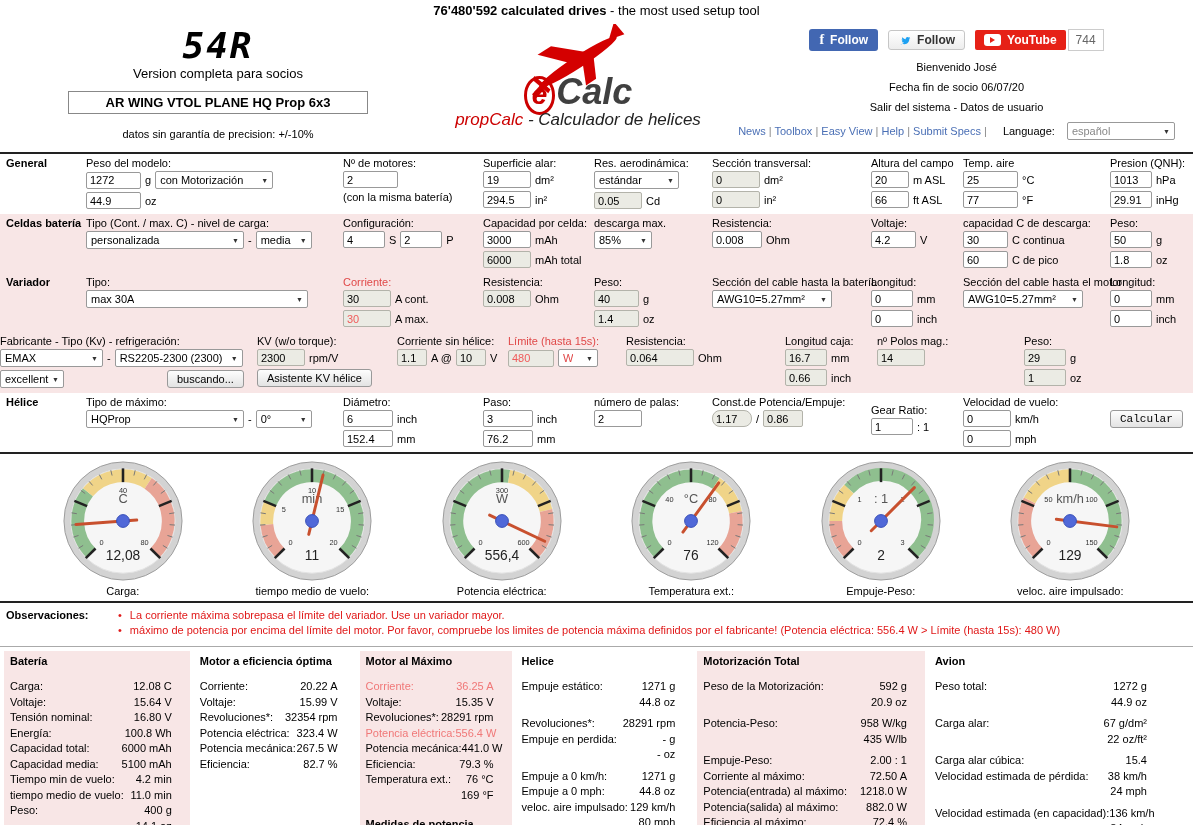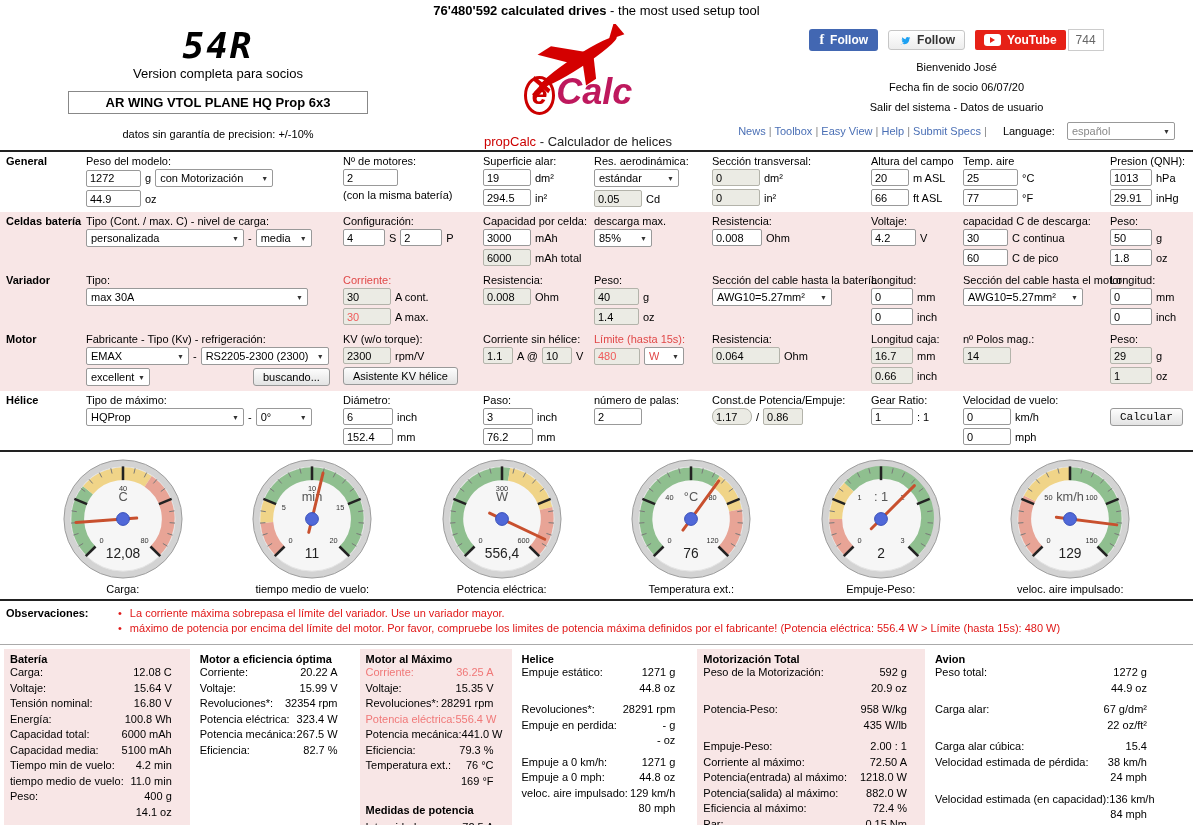--- a/index.html
+++ b/index.html
@@ -4,35 +4,35 @@
 <style>
   * { box-sizing: border-box; }
   body { margin:0; width:1193px; background:#fff; color:#000;
          font-family:"Liberation Sans","DejaVu Sans",sans-serif; font-size:11px; }
   .topbar { text-align:center; font-size:13px; padding:3px 16px 4px; }
   .tb-bold { font-weight:bold; }
   .hr2 { border-top:2px solid #222; }
   .hr1 { border-top:1px solid #aaa; }
 
   
-  .header { display:flex; padding:2px 8px 1px; }
+  .header { display:flex; padding:2px 8px 12px; }
   .header-left { width:420px; text-align:center; padding-top:4px; }
   .logo54 { font-family:"DejaVu Sans Mono",monospace; font-size:36px; font-weight:bold;
             font-style:italic; letter-spacing:2px; line-height:1; }
   .version-text { font-size:13px; margin-top:2px; }
   .project-input { width:300px; height:23px; margin-top:10px; text-align:center;
                    font-weight:bold; font-size:13px; border:1px solid #888;
                    font-family:inherit; }
   .disclaimer { margin-top:14px; }
   .header-center { width:300px; text-align:center; position:relative; }
   .plane-svg { display:block; margin:0 auto; }
   .ecalc-word { margin-top:-26px; font-size:36px; font-weight:bold; font-style:italic; line-height:1; }
   .logo-e { color:#cc0000; border:3px solid #cc0000; border-radius:50%; padding:0 5px 2px 5px; font-size:28px; }
-  .logo-calc { color:#be185d; margin-left:1px; }
-  .subtitle { margin-top:24px; font-size:13px; }
+  .logo-calc { color:#404040; margin-left:1px; }
+  .subtitle { margin-top:0; font-size:17px; font-style:italic; }
   .sub-prop { color:#cc0000; }
   .sub-rest { color:#222; }
   .header-right { flex:1; text-align:center; padding-top:4px; }
   .social-row { display:flex; justify-content:center; gap:10px; align-items:center; height:24px; }
   .fb-btn { background:#4267b2; color:#fff; font-weight:bold; font-size:12px; border-radius:3px;
             padding:3px 10px; display:inline-flex; align-items:center; gap:6px; cursor:pointer; }
   .fb-f { font-family:"Liberation Serif",serif; font-size:14px; font-weight:bold; }
   .tw-btn { background:linear-gradient(#fff,#ededed); border:1px solid #c6c6c6; border-radius:3px;
             color:#333; font-weight:bold; font-size:12px; padding:2px 9px;
             display:inline-flex; align-items:center; gap:5px; cursor:pointer; }
@@ -82,21 +82,21 @@
   
   .obs { display:flex; padding:6px 0 7px; }
   .obs-label { width:118px; padding-left:6px; font-weight:bold; }
   .obs-items { color:#e01818; }
   .obs-item { margin-bottom:3px; display:flex; gap:8px; }
 
   
   .results { display:flex; padding:4px 4px 2px; align-items:flex-start; }
   .rcol { padding:4px 6px 10px; margin-right:4px; }
   .rcol.pink { background:#f8e6e6; }
-  .rtitle { font-weight:bold; margin-bottom:0; }
+  .rtitle { font-weight:bold; margin-bottom:12px; }
   .rrow { display:flex; line-height:15.5px; }
   .rrow .rl { flex:1; white-space:nowrap; }
   .rrow .rv { text-align:right; white-space:nowrap; padding-right:12px; }
   .rcol:last-child .rrow .rv { padding-right:32px; }
   .rrow.red { color:#f07878; }
   .rrow.gap { margin-top:6px; }
   .rsub { font-weight:bold; margin-top:15px; margin-bottom:4px; }
 </style>
 </head>
 <body>
@@ -415,21 +415,20 @@
           <input class="tin" value="0" style="width: 42px;">
           <span class="unit">mm</span>
         </div>
         <div class="fline">
           <input class="tin" value="0" style="width: 42px;">
           <span class="unit">inch</span>
         </div>
       </div>
     </div>
     <div class="form-row pink">
-      <div class="row-label">Motor</div>
       <div class="fgroup" style="width: 257px;">
         <div class="flabel">Fabricante - Tipo (Kv) - refrigeración:</div>
         <div class="fline">
           <span class="sel" style="width: 103px;">
             <span class="sel-text">EMAX</span>
             <span class="sel-arr">▼</span>
           </span>
           <span class="unit">-</span>
           <span class="sel" style="width: 128px;">
             <span class="sel-text">RS2205-2300 (2300)</span>
@@ -555,21 +554,21 @@
         </div>
       </div>
       <div class="fgroup" style="width: 159px;">
         <div class="flabel">Const.de Potencia/Empuje:</div>
         <div class="fline">
           <input class="tin dis" readonly="" value="1.17" style="width: 40px; border-radius: 8px;">
           <span class="unit">/</span>
           <input class="tin dis" readonly="" value="0.86" style="width: 40px;">
         </div>
       </div>
-      <div class="fgroup" style="width: 92px;">
+      <div class="fgroup" style="width: 92px; margin-top: 8px;">
         <div class="flabel">Gear Ratio:</div>
         <div class="fline">
           <input class="tin" value="1" style="width: 42px;">
           <span class="unit">: 1</span>
         </div>
       </div>
       <div class="fgroup" style="width: 147px;">
         <div class="flabel">Velocidad de vuelo:</div>
         <div class="fline">
           <input class="tin" value="0" style="width: 48px;">

